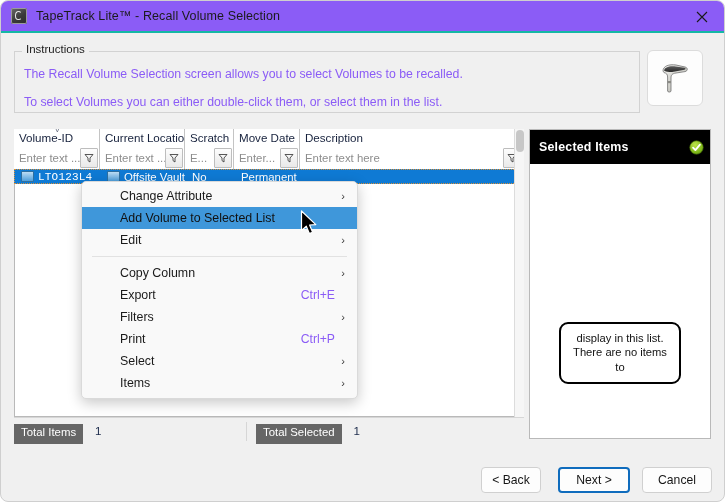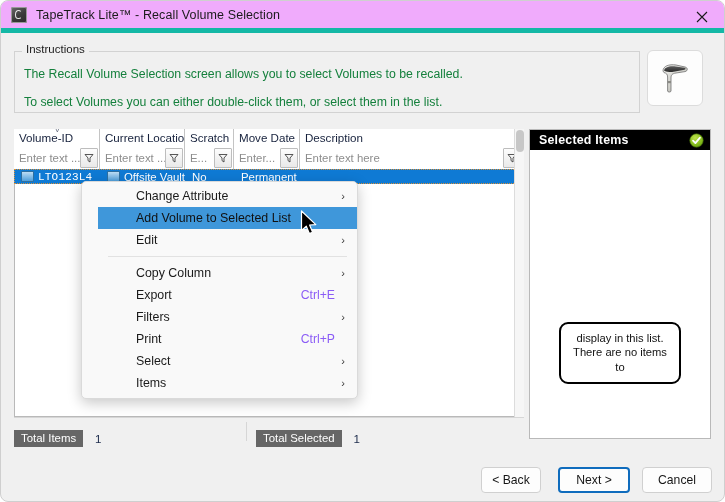--- a/index.html
+++ b/index.html
@@ -21,22 +21,22 @@
     border-radius: 8px;
     box-sizing: border-box;
   }
 
   
   .titlebar {
     position: absolute;
     left: 0; top: 0;
     width: 100%;
     height: 32px;
-    background: #f0abfc;
-    border-bottom: 5px solid #14b8a6;
+    background: #8b5cf6;
+    border-bottom: 2px solid #14b8a6;
     box-sizing: border-box;
     display: flex;
     align-items: center;
   }
   .title-icon {
     width: 16px; height: 16px;
     margin-left: 10px;
     margin-right: 9px;
     border-radius: 2px;
     background: linear-gradient(145deg,#6c6c6c 0%,#3a3a3a 55%,#2b2b2b 100%);
@@ -85,21 +85,21 @@
     left: 21px; top: 42px;
     background: #f0f0f0;
     padding: 0 4px;
     font-size: 11.5px;
     color: #1b1b1b;
   }
   .instr-line {
     position: absolute;
     left: 23px;
     font-size: 12.3px;
-    color: #15803d;
+    color: #8b5cf6;
     white-space: nowrap;
   }
   .instr-line.l1 { top: 66px; }
   .instr-line.l2 { top: 94px; }
 
   
   .scanner-box {
     position: absolute;
     left: 646px; top: 49px;
     width: 56px; height: 56px;
@@ -250,21 +250,21 @@
 
   
   .ctxmenu {
     position: absolute;
     left: 80px; top: 180px;
     width: 277px;
     background: #f9f9f9;
     border: 1px solid #dadada;
     border-radius: 5px;
     box-shadow: 0 4px 14px rgba(0,0,0,0.22);
-    padding: 3px 0 4px 16px;
+    padding: 3px 0 4px 0;
     box-sizing: border-box;
     z-index: 30;
   }
   .mi {
     position: relative;
     height: 22px;
     display: flex;
     align-items: center;
     padding-left: 38px;
     padding-right: 12px;
@@ -310,21 +310,21 @@
     left: 528px; top: 128px;
     width: 182px; height: 310px;
     background: #ffffff;
     border: 1px solid #b9b9b9;
     box-sizing: border-box;
   }
   .selpanel-head {
     position: absolute;
     left: 0; top: 0;
     width: 100%;
-    height: 20px;
+    height: 34px;
     background: #000000;
     display: flex;
     align-items: center;
     box-sizing: border-box;
     padding: 0 6px 0 9px;
   }
   .selpanel-head .t {
     font-size: 12.4px;
     font-weight: bold;
     color: #ffffff;
@@ -354,22 +354,21 @@
   .statline {
     position: absolute;
     left: 13px; top: 416px;
     width: 510px;
     height: 1px;
     background: #d6d6d6;
   }
   .stat {
     position: absolute;
     display: flex;
-    align-items: center;
-    height: 28px;
+    height: 20px;
   }
   .stat .badge {
     background: #666666;
     color: #ffffff;
     font-size: 11.4px;
     padding: 1px 7px 2px 7px;
     line-height: 14px;
     box-sizing: border-box;
     white-space: nowrap;
   }

